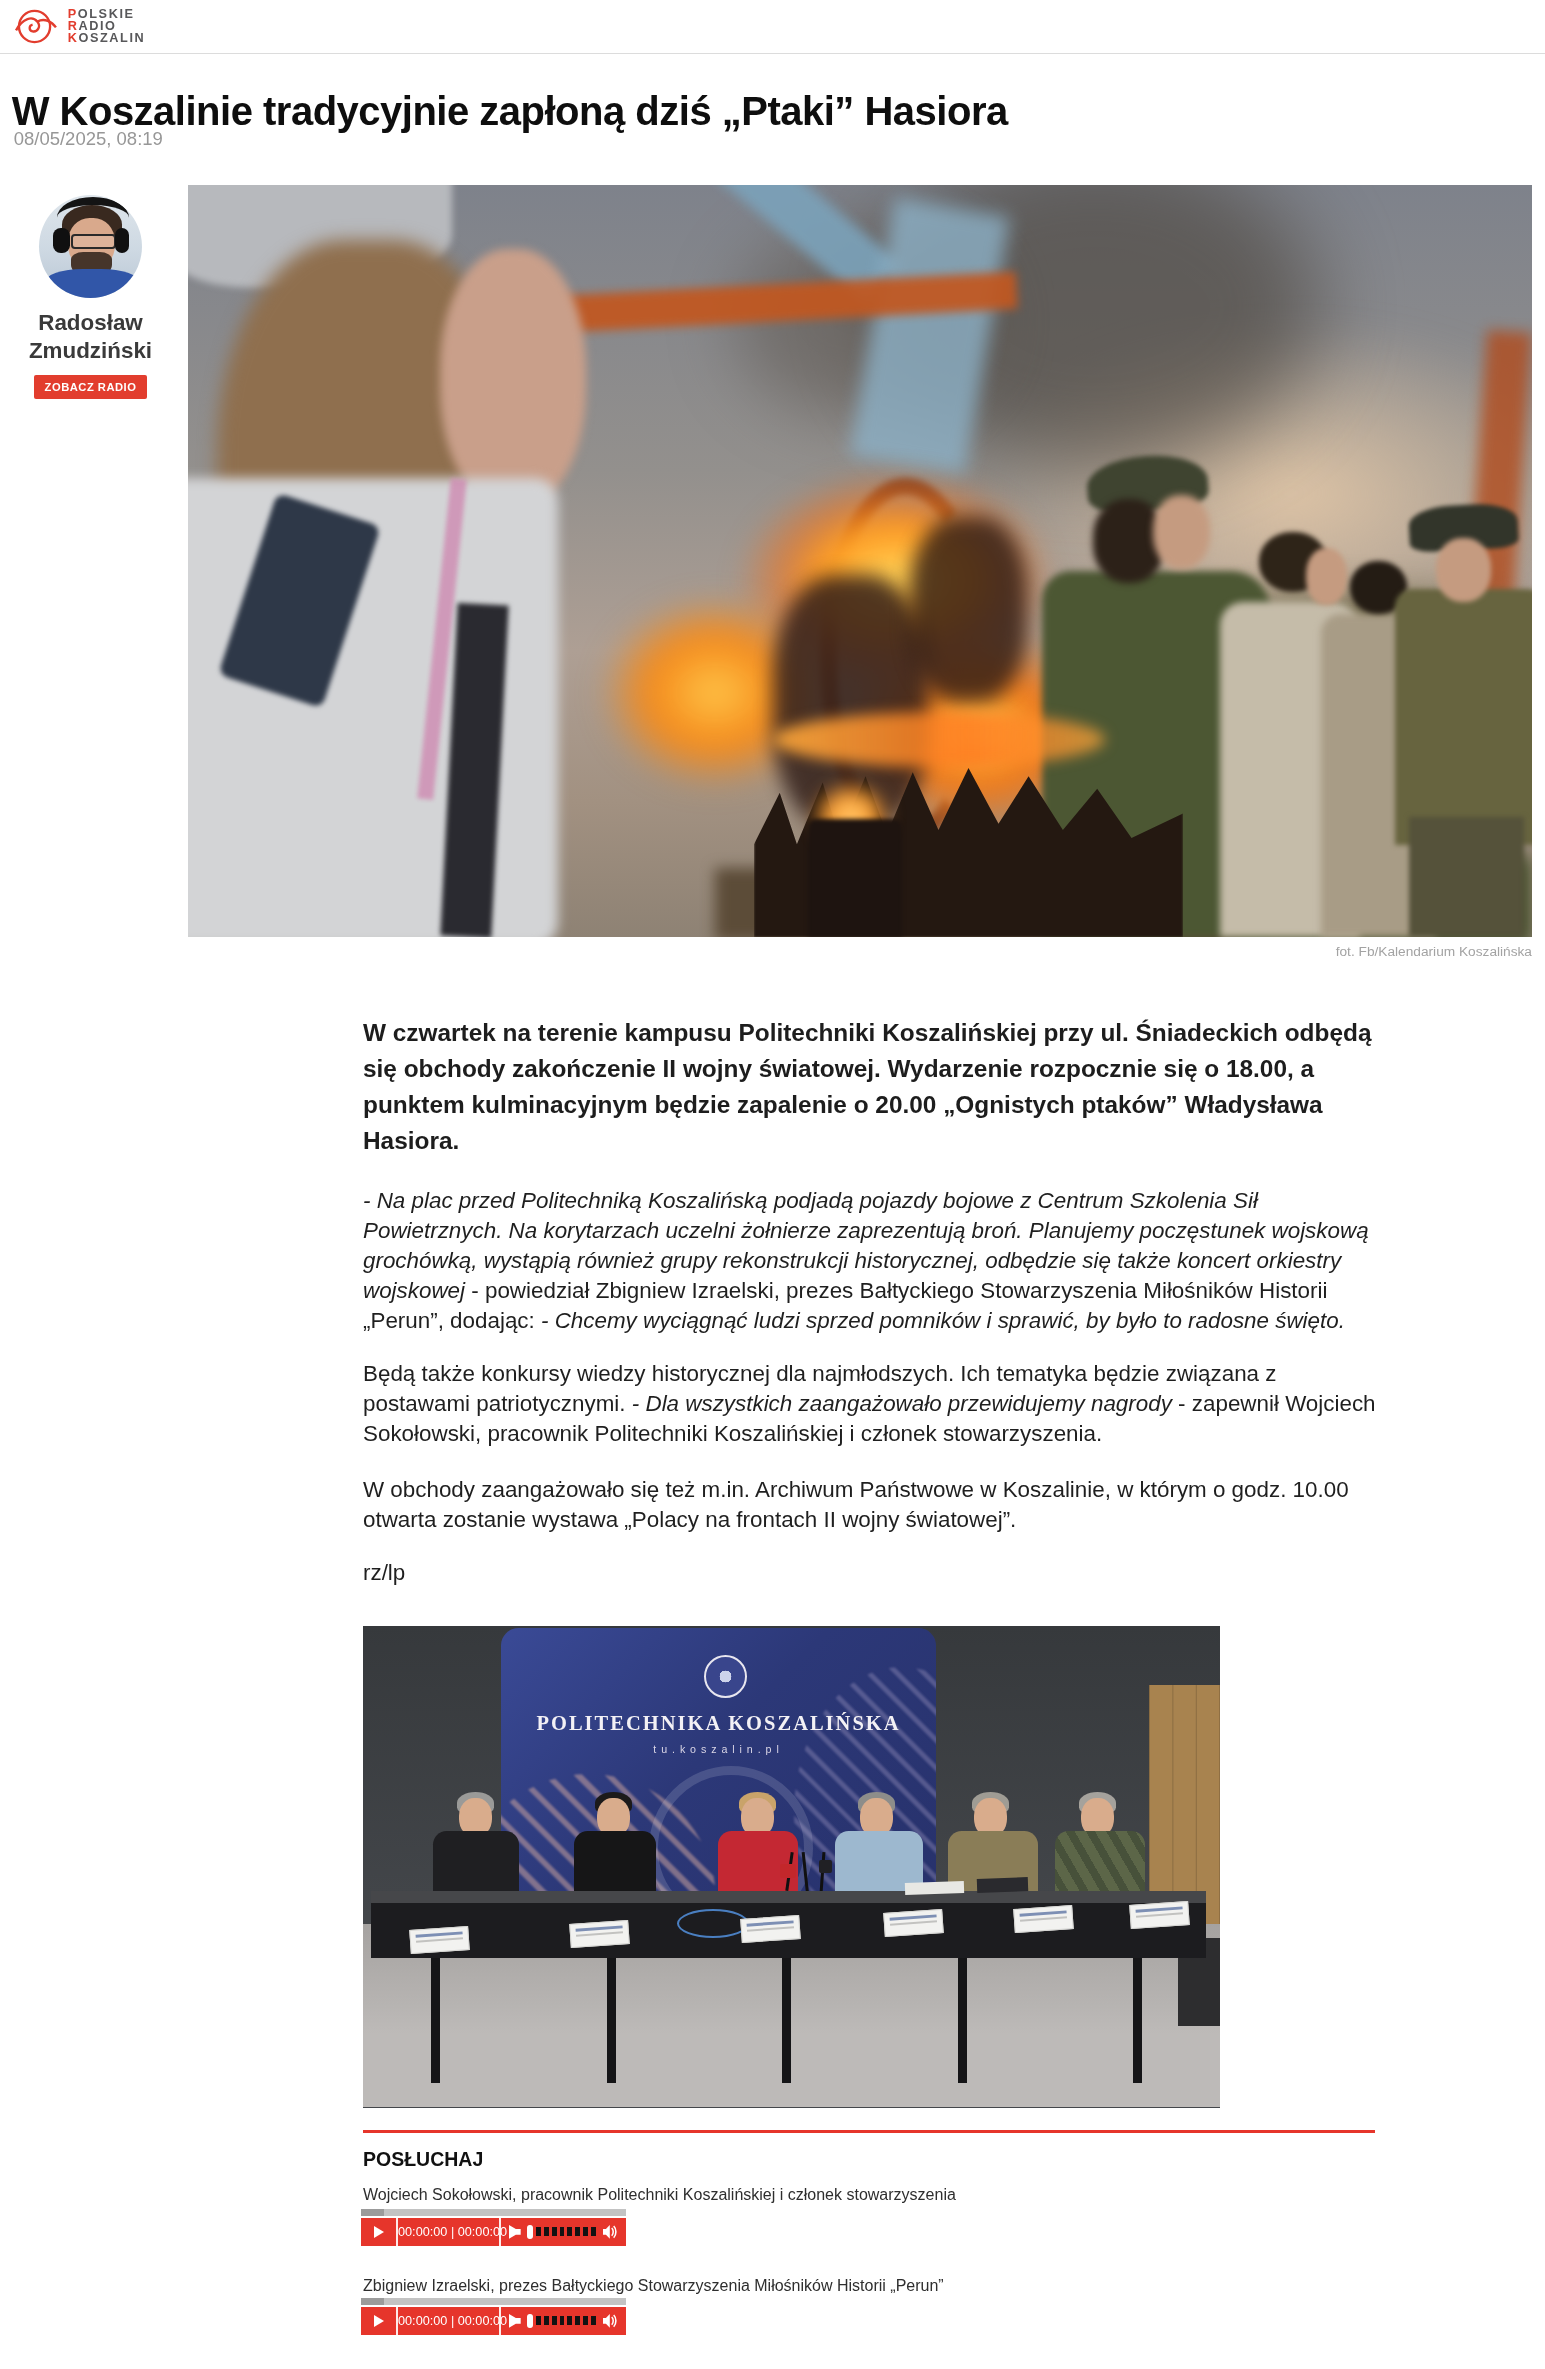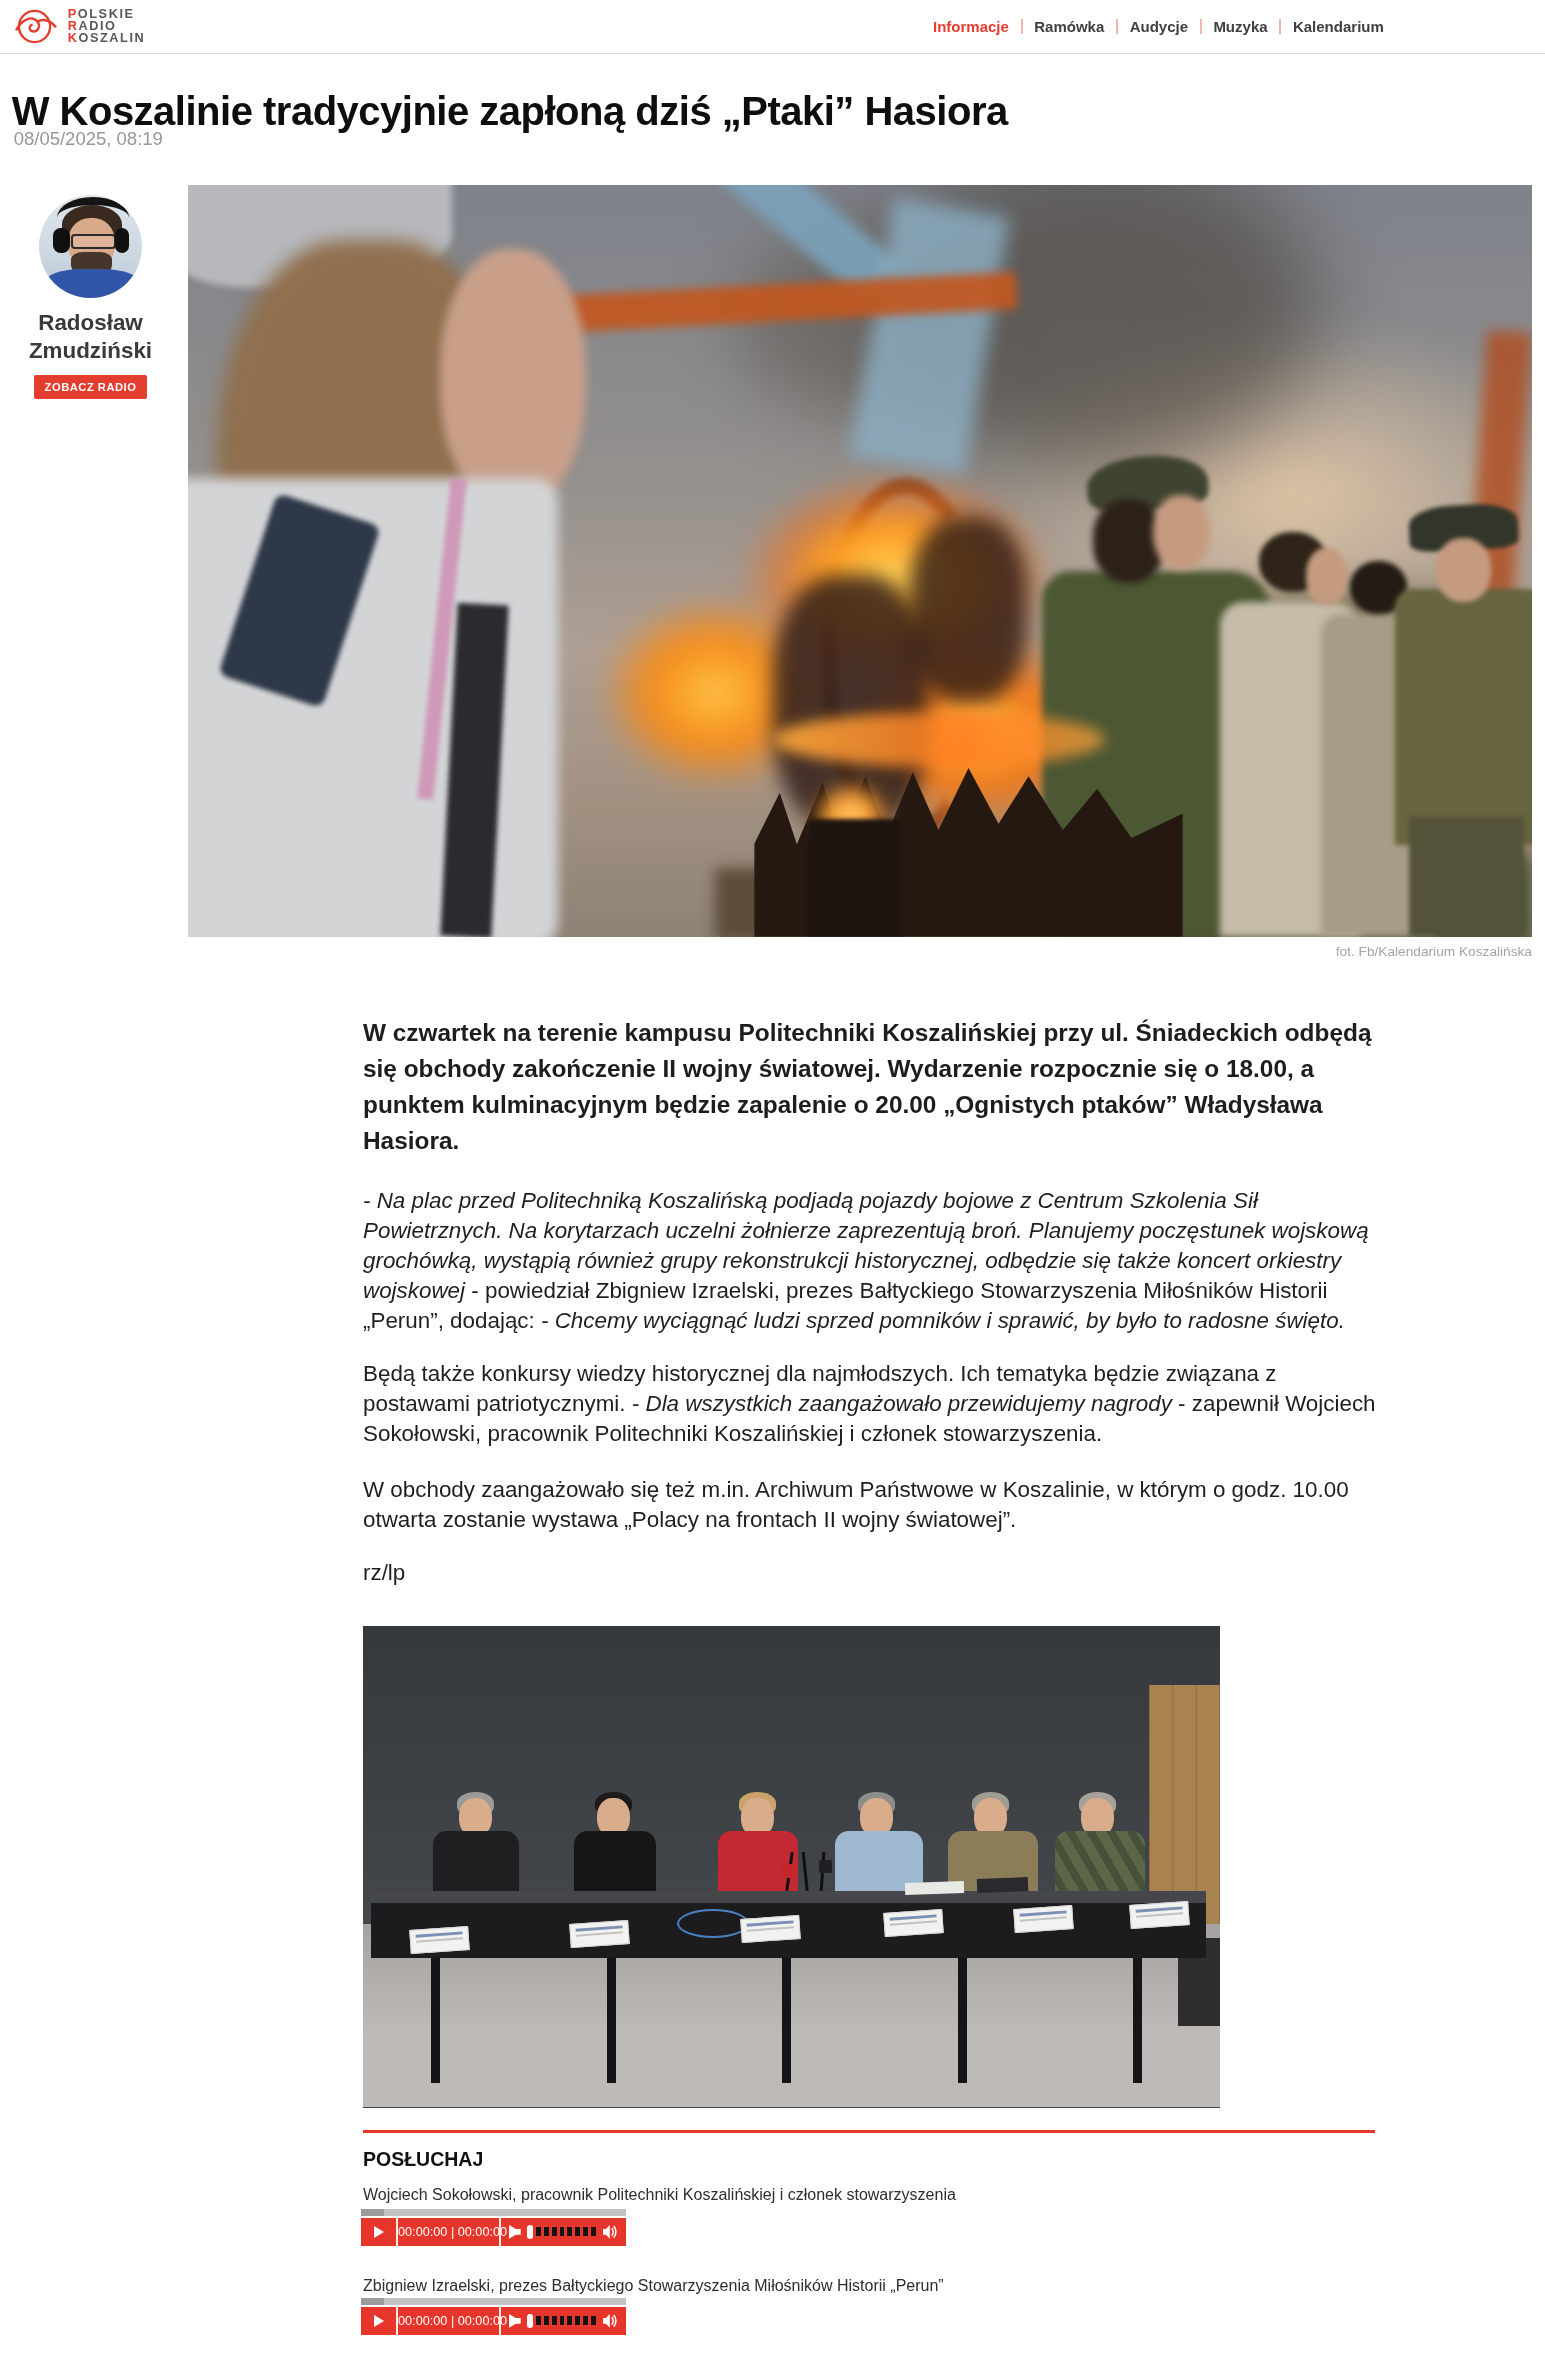--- a/index.html
+++ b/index.html
@@ -166,31 +166,20 @@
       <circle cx="22" cy="19" r="16" fill="none" stroke="#e23d2e" stroke-width="2.4"></circle>
       <path d="M3,23 C10,10 20,8 25,14 C29,19 25,25 20,24 C16,23 16,18 20,17" fill="none" stroke="#e23d2e" stroke-width="2.4"></path>
       <path d="M25,14 C32,10 40,14 44,20" fill="none" stroke="#e23d2e" stroke-width="2.4"></path>
     </svg>
     <div class="logo-text">
       <div class="logo-line">POLSKIE</div>
       <div class="logo-line">RADIO</div>
       <div class="logo-line">KOSZALIN</div>
     </div>
   </div>
-  <div class="nav">
-    <span class="nav-item active">Informacje</span>
-    <span class="nav-sep"></span>
-    <span class="nav-item">Ramówka</span>
-    <span class="nav-sep"></span>
-    <span class="nav-item">Audycje</span>
-    <span class="nav-sep"></span>
-    <span class="nav-item">Muzyka</span>
-    <span class="nav-sep"></span>
-    <span class="nav-item">Kalendarium</span>
-  </div>
 </div>
 
 <h1 class="title">W Koszalinie tradycyjnie zapłoną dziś „Ptaki” Hasiora</h1>
 <div class="date">08/05/2025, 08:19</div>
 
 <div class="author">
   <div class="avatar">
     <div class="av-ring"></div>
     <div class="av-hair"></div>
     <div class="av-face"></div>
@@ -257,20 +246,28 @@
 <p class="col body-p" style="top:1359px"><span>Będą także konkursy wiedzy historycznej dla najmłodszych. Ich tematyka będzie związana z postawami patriotycznymi. </span><span class="it">- Dla wszystkich zaangażowało przewidujemy nagrody </span><span>- zapewnił Wojciech Sokołowski, pracownik Politechniki Koszalińskiej i członek stowarzyszenia.</span></p>
 
 <p class="col body-p" style="top:1475px">W obchody zaangażowało się też m.in. Archiwum Państwowe w Koszalinie, w którym o godz. 10.00 otwarta zostanie wystawa „Polacy na frontach II wojny światowej”.</p>
 
 <p class="col body-p" style="top:1558px">rz/lp</p>
 
 <div class="press">
   <div class="p-wall"></div>
   <div class="p-cabinet"></div>
   <div class="p-floor"></div>
+  <div class="p-banner">
+    <div class="p-feather1"></div>
+    <div class="p-feather2"></div>
+    <div class="p-emblem"></div>
+    <div class="p-banner-title">POLITECHNIKA KOSZALIŃSKA</div>
+    <div class="p-banner-url">tu.koszalin.pl</div>
+    <div class="p-seal"></div>
+  </div>
   <div class="p-chairR"></div>
 
   <div class="p-hair" style="left:94px;background:#9a9a98"></div>
   <div class="p-head" style="left:96px"></div>
   <div class="p-torso" style="left:70px;width:86px;background:#1f1f22"></div>
 
   <div class="p-hair" style="left:232px;background:#1c1a1a"></div>
   <div class="p-head" style="left:234px"></div>
   <div class="p-torso" style="left:211px;width:82px;background:#161617"></div>
 

